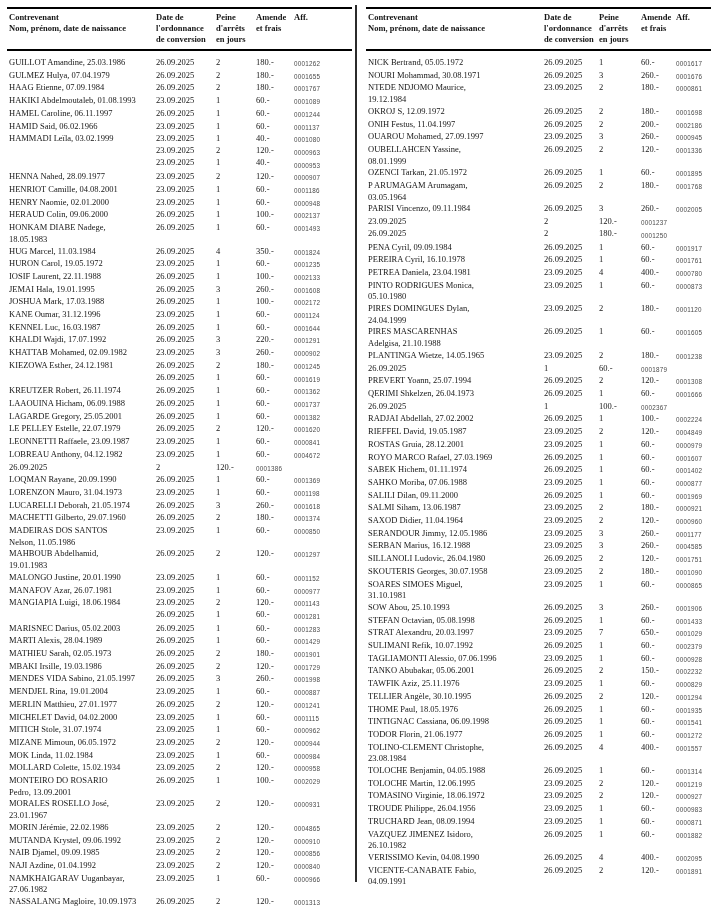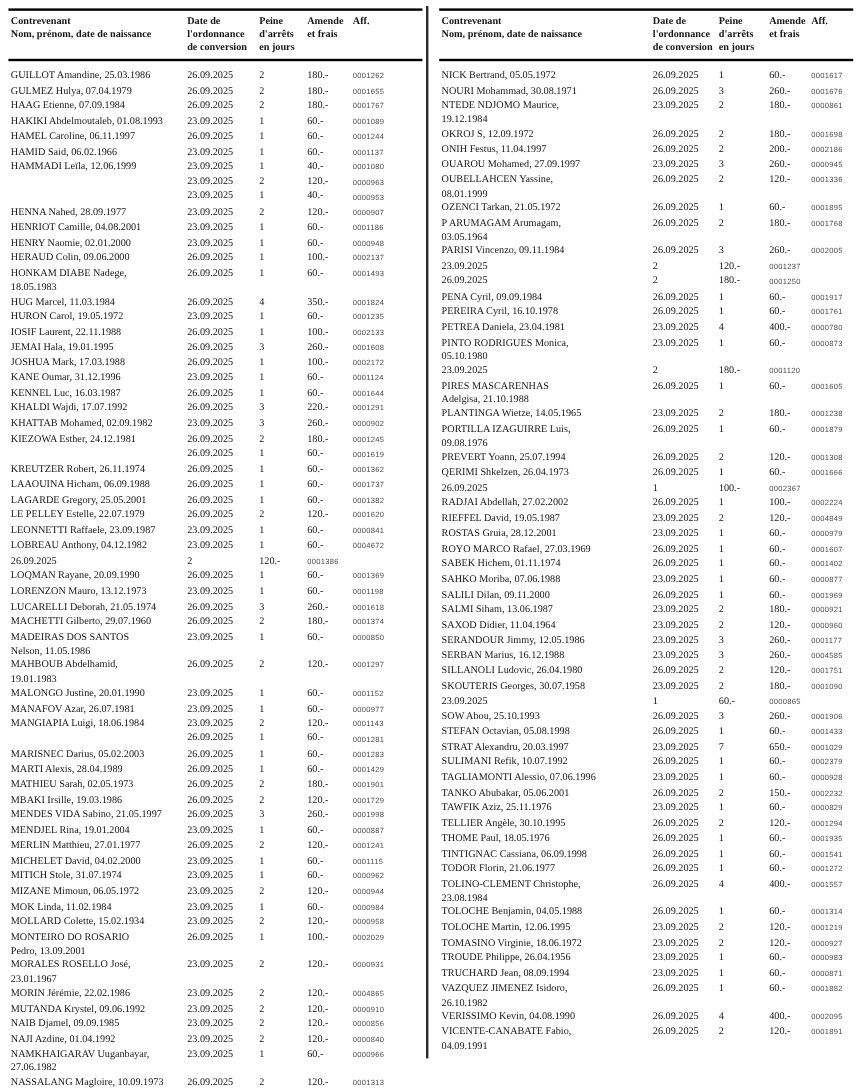--- a/index.html
+++ b/index.html
@@ -153,21 +153,21 @@
             <div>1</div>
           </div>
           <div class="c c-amount">
             <div>60.-</div>
           </div>
           <div class="c c-aff">
             <div>0001137</div>
           </div>
         </div>
         <div class="entry">
-          <div class="c c-name">HAMMADI Leïla, 12.06.1999</div>
+          <div class="c c-name">HAMMADI Leïla, 03.02.1999</div>
           <div class="c c-date">
             <div>23.09.2025</div>
             <div>23.09.2025</div>
             <div>23.09.2025</div>
           </div>
           <div class="c c-days">
             <div>1</div>
             <div>2</div>
             <div>1</div>
           </div>
@@ -525,21 +525,21 @@
             <div>1</div>
           </div>
           <div class="c c-amount">
             <div>60.-</div>
           </div>
           <div class="c c-aff">
             <div>0001369</div>
           </div>
         </div>
         <div class="entry">
-          <div class="c c-name">LORENZON Mauro, 13.12.1973</div>
+          <div class="c c-name">LORENZON Mauro, 31.04.1973</div>
           <div class="c c-date">
             <div>23.09.2025</div>
           </div>
           <div class="c c-days">
             <div>1</div>
           </div>
           <div class="c c-amount">
             <div>60.-</div>
           </div>
           <div class="c c-aff">
@@ -1204,20 +1204,22 @@
             <div>1</div>
           </div>
           <div class="c c-amount">
             <div>60.-</div>
           </div>
           <div class="c c-aff">
             <div>0000873</div>
           </div>
         </div>
         <div class="entry">
+          <div class="c c-name">PIRES DOMINGUES Dylan,
+24.04.1999</div>
           <div class="c c-date">
             <div>23.09.2025</div>
           </div>
           <div class="c c-days">
             <div>2</div>
           </div>
           <div class="c c-amount">
             <div>180.-</div>
           </div>
           <div class="c c-aff">
@@ -1249,22 +1251,20 @@
             <div>2</div>
           </div>
           <div class="c c-amount">
             <div>180.-</div>
           </div>
           <div class="c c-aff">
             <div>0001238</div>
           </div>
         </div>
         <div class="entry">
-          <div class="c c-name">PORTILLA IZAGUIRRE Luis,
-09.08.1976</div>
           <div class="c c-date">
             <div>26.09.2025</div>
           </div>
           <div class="c c-days">
             <div>1</div>
           </div>
           <div class="c c-amount">
             <div>60.-</div>
           </div>
           <div class="c c-aff">
@@ -1504,20 +1504,22 @@
             <div>2</div>
           </div>
           <div class="c c-amount">
             <div>180.-</div>
           </div>
           <div class="c c-aff">
             <div>0001090</div>
           </div>
         </div>
         <div class="entry">
+          <div class="c c-name">SOARES SIMOES Miguel,
+31.10.1981</div>
           <div class="c c-date">
             <div>23.09.2025</div>
           </div>
           <div class="c c-days">
             <div>1</div>
           </div>
           <div class="c c-amount">
             <div>60.-</div>
           </div>
           <div class="c c-aff">

